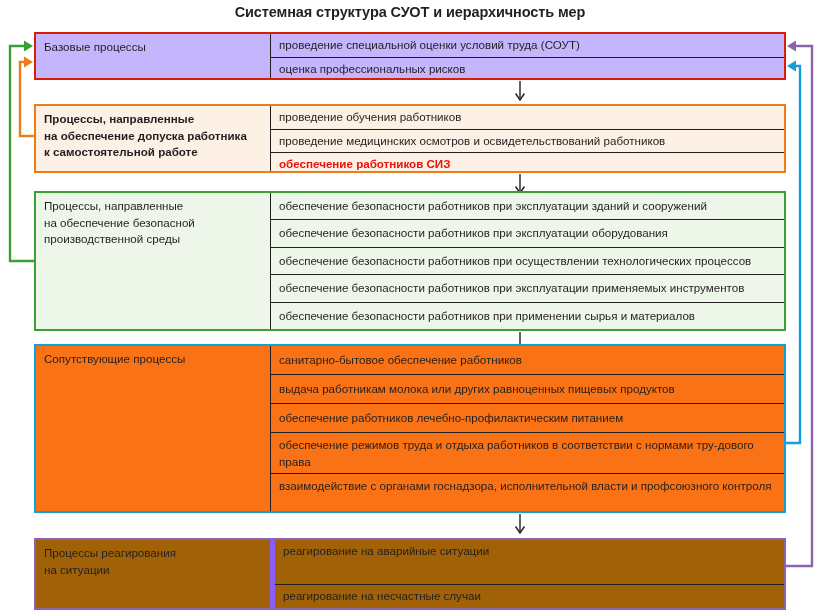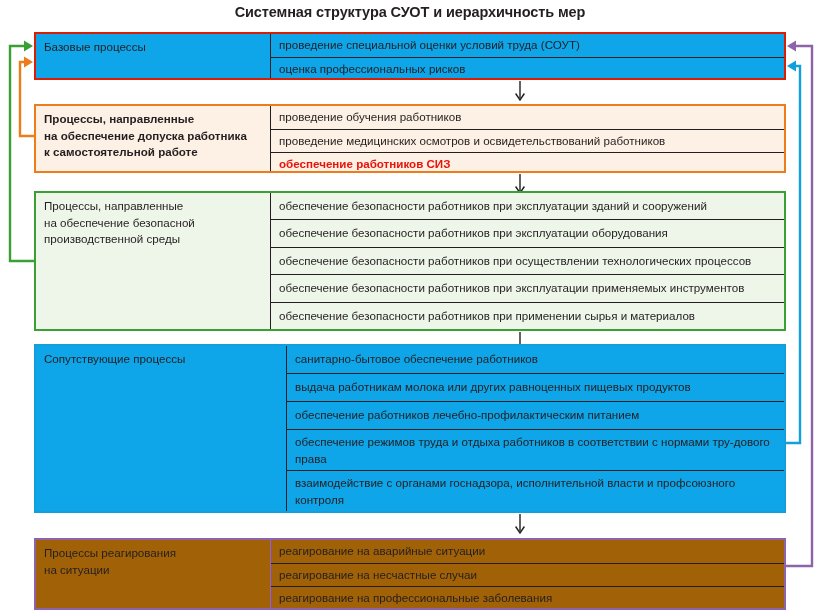--- a/index.html
+++ b/index.html
@@ -47,45 +47,45 @@
     padding:3px 6px 3px 8px;
     font-size:11.6px;
     line-height:16.5px;
     display:flex;
     align-items:center;
     flex:1 1 auto;
   }
   .row.tall{align-items:flex-start;padding-top:4px;}
 
   
-  .b-red{border:2.5px solid #d81e05;background:#0ea5e9;}
+  .b-red{border:2.5px solid #d81e05;background:#c4b5fd;}
   .b-red .blk-left{color:#231f20;}
   .b-red .blk-right .row + .row{border-top:1px solid #231f20;}
   .b-red .blk-right{border-left:1px solid #231f20;}
 
   
   .b-orange{border:2.5px solid #ed7d1b;background:#fdf0e4;}
   .b-orange .blk-left{font-weight:bold;}
   .b-orange .blk-right{border-left:1px solid #231f20;}
   .b-orange .blk-right .row + .row{border-top:1px solid #231f20;}
   .siz{color:#e8140c;font-weight:bold;}
 
   
   .b-green{border:2.5px solid #3aa033;background:#eef5e9;}
   .b-green .blk-right{border-left:1px solid #231f20;}
   .b-green .blk-right .row + .row{border-top:1px solid #231f20;}
 
   
-  .b-blue{border:2.5px solid #11a0dc;background:#0ea5e9;gap:16px;}
+  .b-blue{border:2.5px solid #11a0dc;background:#f97316;}
   .b-blue .blk-right{border-left:1px solid #231f20;}
   .b-blue .blk-right .row + .row{border-top:1px solid #231f20;}
 
   
   .b-purple{border:2.5px solid #8d63ab;background:#a16207;}
-  .b-purple .blk-right{border-left:1px solid #8b5cf6;}
+  .b-purple .blk-right{border-left:5px solid #8b5cf6;gap:21px;}
   .b-purple .blk-right .row + .row{border-top:1px solid #231f20;}
 
   .down-arrow{
     position:absolute;
     width:16px;height:24px;
     left:512px;
   }
   svg.conn{position:absolute;left:0;top:0;width:820px;height:613px;pointer-events:none;}
 </style>
 </head>

